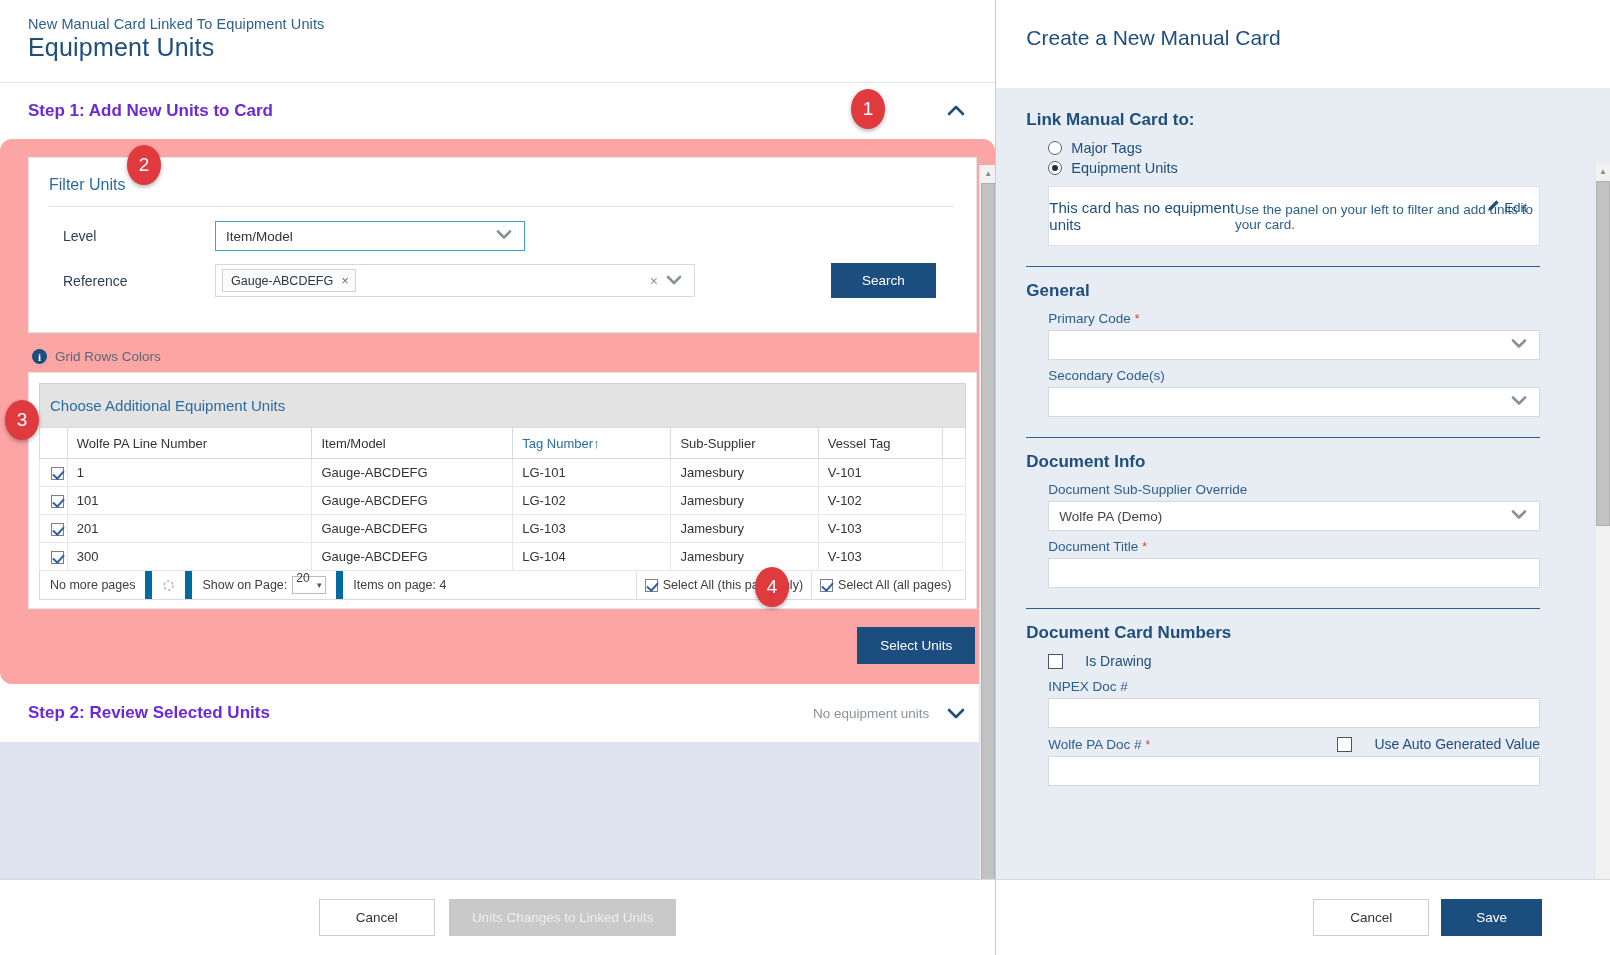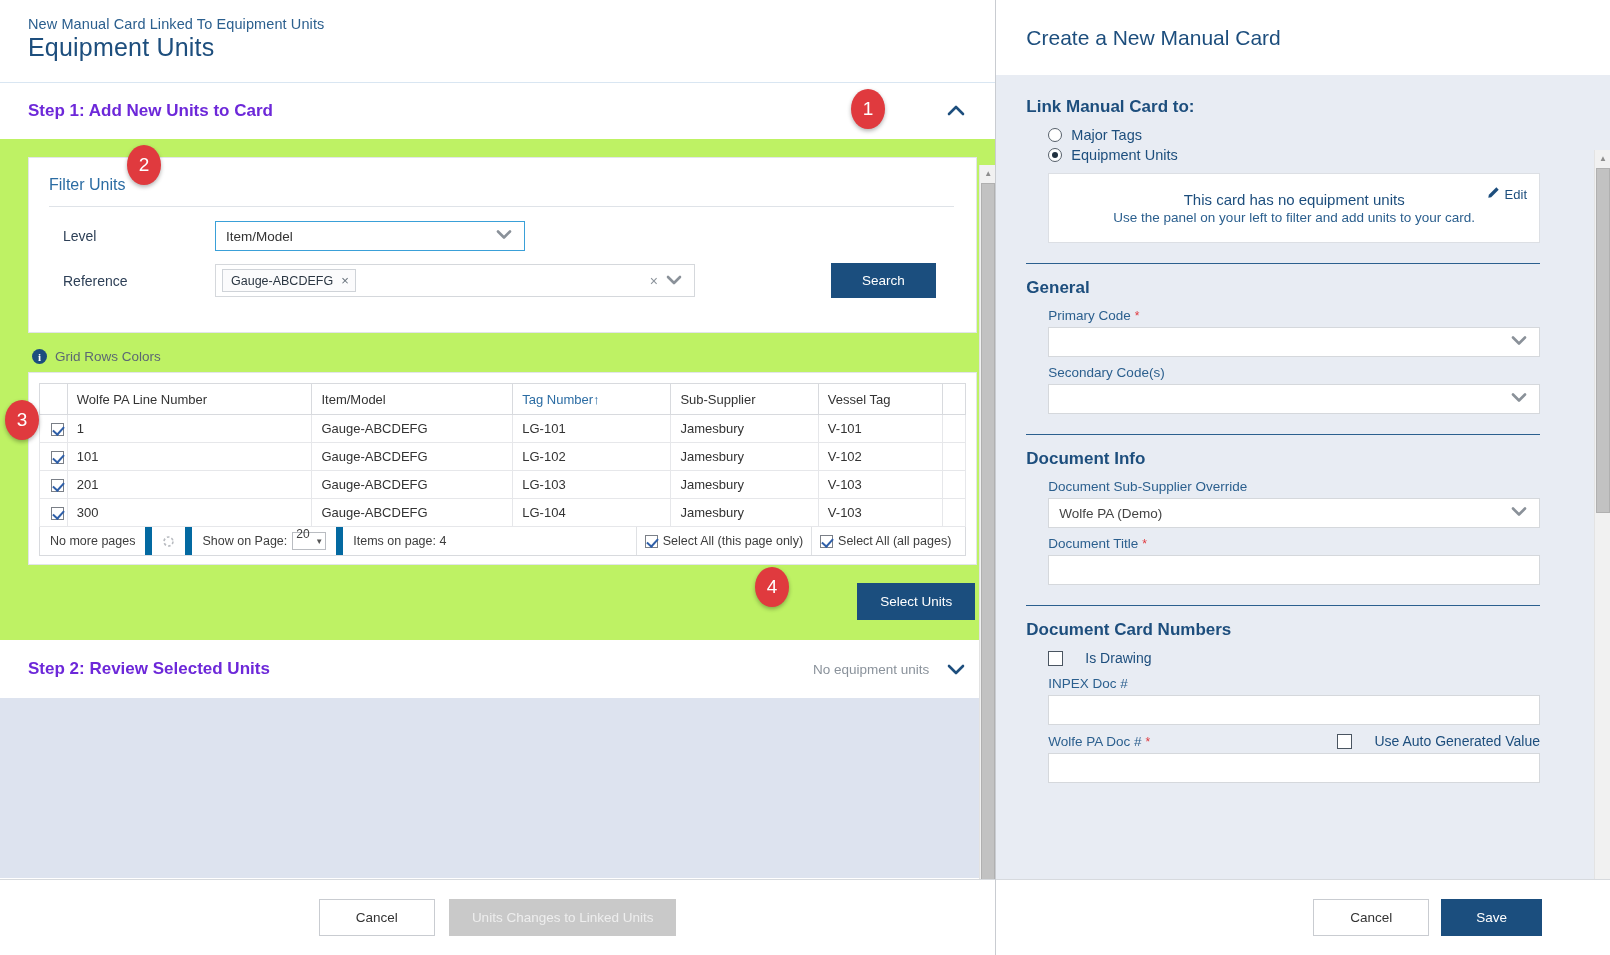--- a/index.html
+++ b/index.html
@@ -28,21 +28,21 @@
     height: 56px; display:flex; align-items:center; justify-content:space-between;
     padding: 0 28px 0 28px; background:#ffffff;
   }
   .step-title { font-size: 17px; font-weight: bold; color: #6d28d9; }
   .step-right { display:flex; align-items:center; gap:14px; }
   .chev {
     width: 22px; height: 22px; display:inline-block; position: relative;
   }
   .chev svg { display:block; }
 
-  .step1-body { background: #bef264; padding: 18px 18px 20px 28px; }
+  .step1-body { background: #fca5a5; padding: 18px 18px 20px 28px; border-radius: 12px; }
 
   .filter-card {
     background:#fff; border:1px solid #e2e5ea; padding: 18px 22px 22px 18px;
     position: relative;
   }
   .filter-title-row { display:flex; align-items:center; gap:6px; padding-left:2px; }
   .filter-title { font-size: 16px; color:#2b6ca3; }
   .filter-rule { height:1px; background:#dfe3e8; margin: 12px 0 14px 2px; }
 
   .frow { display:flex; align-items:center; margin-bottom: 12px; }
@@ -149,38 +149,38 @@
   .vscroll .arrow {
     width:16px; height:17px; display:flex; align-items:center; justify-content:center;
     background:#f1f1f1; color:#8d8d8d; font-size:8px;
   }
   .vscroll .thumb { position:absolute; left:1px; width:14px; background:#c2c2c2; border:1px solid #b0b0b0; }
   .left-vscroll { right:0; top:82px; height: 797px; }
   .right-vscroll { right:0; top:75px; height: 785px; }
 
   
   .right-pane { width: 648px; height:955px; display:flex; flex-direction:column; position:relative; background:#e8ecf3;}
-  .right-header { height: 75px; background:#fff; padding: 26px 0 16px 30px; }
+  .right-header { height: 88px; background:#fff; padding: 26px 0 16px 30px; }
   .right-title { font-size: 21px; color:#1d4e7d; font-weight:400;}
   .right-body { flex:1; background:#e8ecf3; padding: 22px 70px 0 30px; overflow:hidden; position:relative;}
 
   .sec-title { font-size:17px; font-weight:bold; color:#1d4e7d; margin-bottom: 10px;}
   .radio-row { display:flex; align-items:center; gap:9px; margin: 4px 0 4px 22px;}
   .radio {
     width:14px; height:14px; border-radius:50%; border:1px solid #56606b; background:#fff;
     display:inline-block; position:relative;
   }
   .radio.on::after {
     content:""; position:absolute; left:3px; top:3px; width:6px; height:6px; border-radius:50%; background:#20303f;
   }
   .radio-label { font-size:14.5px; color:#1d4e7d; }
 
   .card-empty {
-    background:#fff; border:1px solid #dcdfe4; margin: 10px 0 0 22px; height: 70px;
-    position:relative; display:flex; flex-direction:column; align-items:center; justify-content:center;
+    background:#fff; border:1px solid #dcdfe4; margin: 10px 0 0 22px; height: 60px;
+    position:relative; display:flex; flex-direction:row; align-items:center; justify-content:center;
   }
   .card-empty .l1 { font-size:15px; color:#1d4e7d; }
   .card-empty .l2 { font-size:13.5px; color:#2b5f8e; margin-top:2px;}
   .edit-link { position:absolute; right:12px; top:12px; display:flex; align-items:center; gap:5px; font-size:13px; color:#1d4e7d; }
 
   .divider { height:1px; background:#2b5f8e; margin: 20px 0 14px 0; }
 
   .field { margin: 0 0 8px 22px; }
   .field-label { font-size:13.5px; color:#2b5f8e; margin-bottom: 4px; }
   .req { color:#e0393e; font-size:12px; }
@@ -274,20 +274,21 @@
             <button class="btn btn-primary btn-search">Search</button>
           </div>
         </div>
 
         <div class="grid-colors">
           <span class="info-ico">i</span>
           <span class="grid-colors-label">Grid Rows Colors</span>
         </div>
 
         <div class="grid-wrap">
+          <div class="grid-caption">Choose Additional Equipment Units</div>
 
           <table class="grid">
             <colgroup>
               <col style="width:26px">
                 <col style="width:229px">
                 <col style="width:188px">
               <col style="width:148px">
                 <col style="width:138px">
                 <col style="width:116px">
                 <col style="width:22px">

